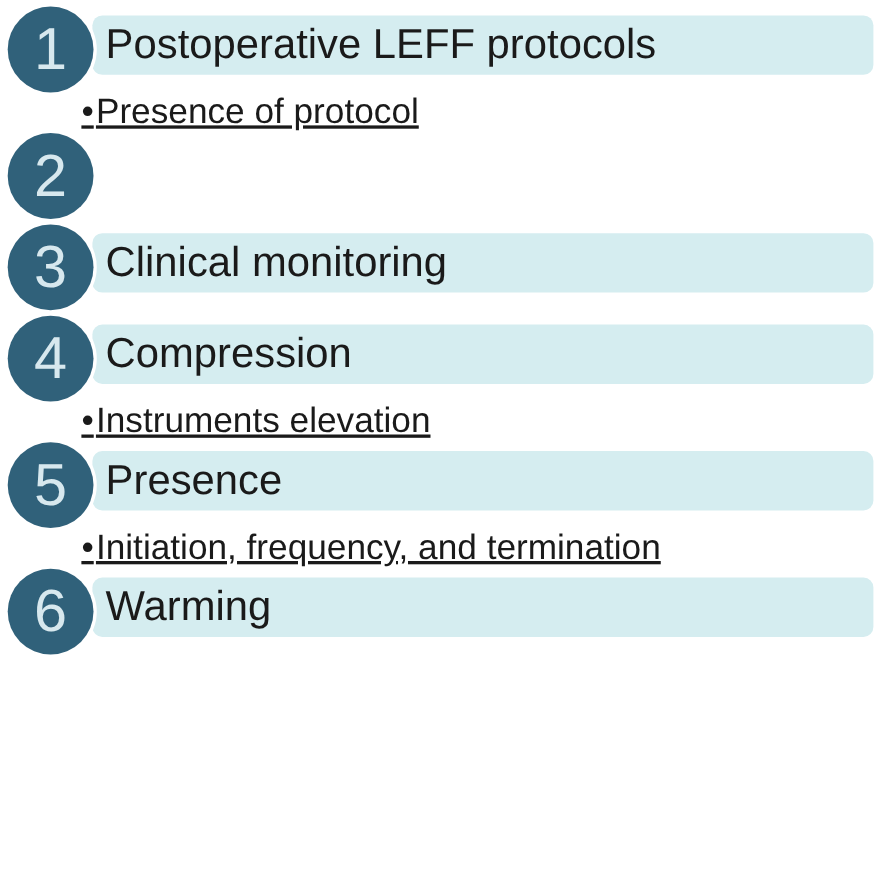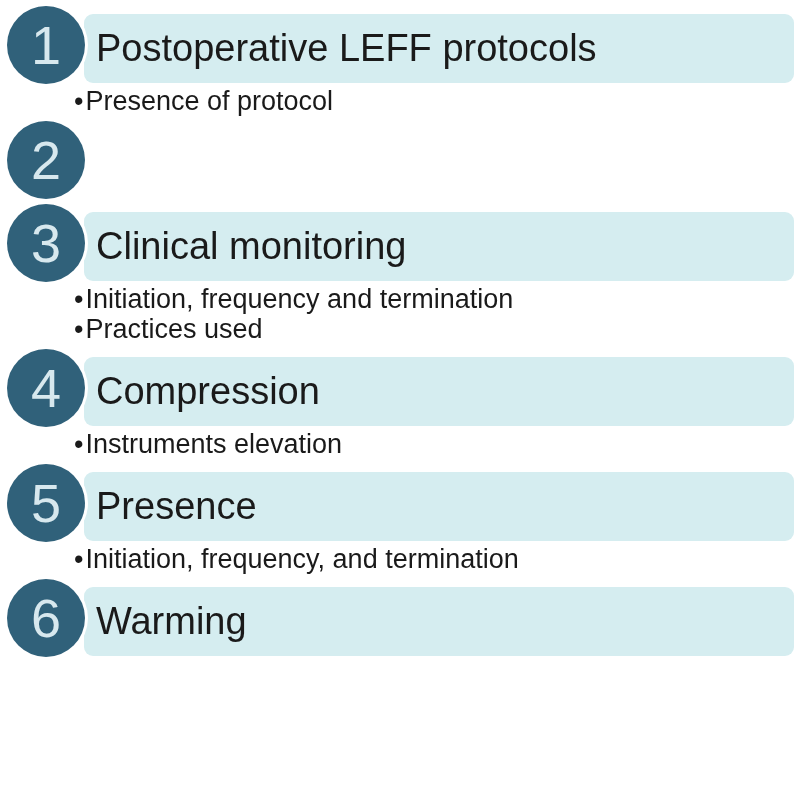--- a/index.html
+++ b/index.html
@@ -13,21 +13,21 @@
     font-family: "Liberation Sans", sans-serif;
     overflow: hidden;
   }
   .step { margin-bottom: 5px; }
   .row { position: relative; height: 78px; }
   .banner {
     position: absolute;
     left: 84px;
     right: 6px;
     top: 8px;
-    height: 69px;
+    height: 54px;
     background: var(--banner-fill, #d5edf0);
     border-radius: 9px;
     display: flex;
     align-items: center;
   }
   .title {
     margin-left: 12px;
     font-size: 38px;
     letter-spacing: 0px;
     color: var(--text-color, #1a1a1a);
@@ -46,24 +46,25 @@
     align-items: center;
     justify-content: center;
   }
   .num {
     font-size: 54px;
     line-height: 1;
     color: var(--number-color, #d7e8ee);
   }
   .bullets { margin: 2px 0 0 74px; }
   .bullet {
-    font-size: 27px;
+    font-size: 32px;
     line-height: 30px;
     color: var(--text-color, #1a1a1a);
     white-space: nowrap;
+    text-decoration: underline;
   }
   .dot { margin-right: 2px; }
 </style>
 </head>
 <body>
 
 <div class="figure" id="figure-root" style="--page-bg: #ffffff; --circle-fill: #30617a; --ring-color: #ffffff; --number-color: #d7e8ee; --banner-fill: #d5edf0; --text-color: #1a1a1a;">
   <section class="step">
     <div class="row">
       <div class="banner">
@@ -89,24 +90,20 @@
 
   <section class="step">
     <div class="row">
       <div class="banner">
         <span class="title">Clinical monitoring</span>
       </div>
       <div class="circle">
         <span class="num">3</span>
       </div>
     </div>
-    <div class="bullets">
-        <div class="bullet"><span class="dot">•</span><span>Initiation, frequency and termination</span></div>
-        <div class="bullet"><span class="dot">•</span><span>Practices used</span></div>
-      </div>
   </section>
 
   <section class="step">
     <div class="row">
       <div class="banner">
         <span class="title">Compression</span>
       </div>
       <div class="circle">
         <span class="num">4</span>
       </div>

